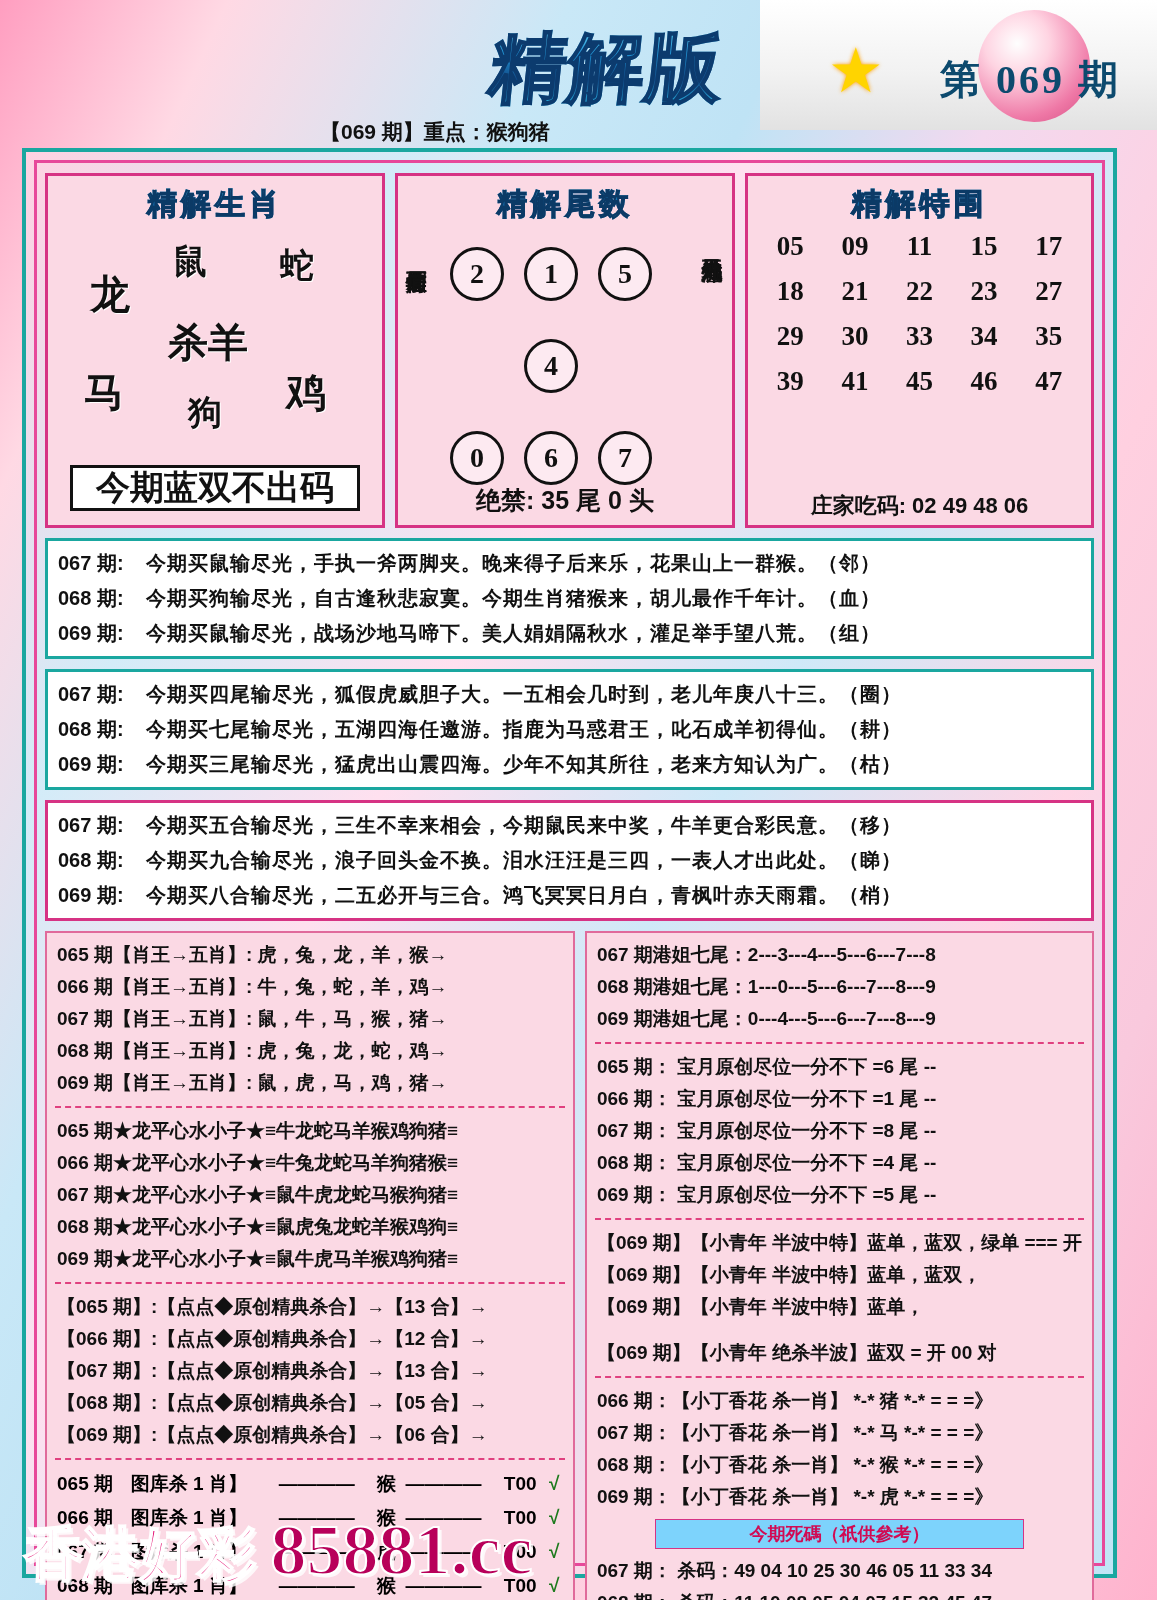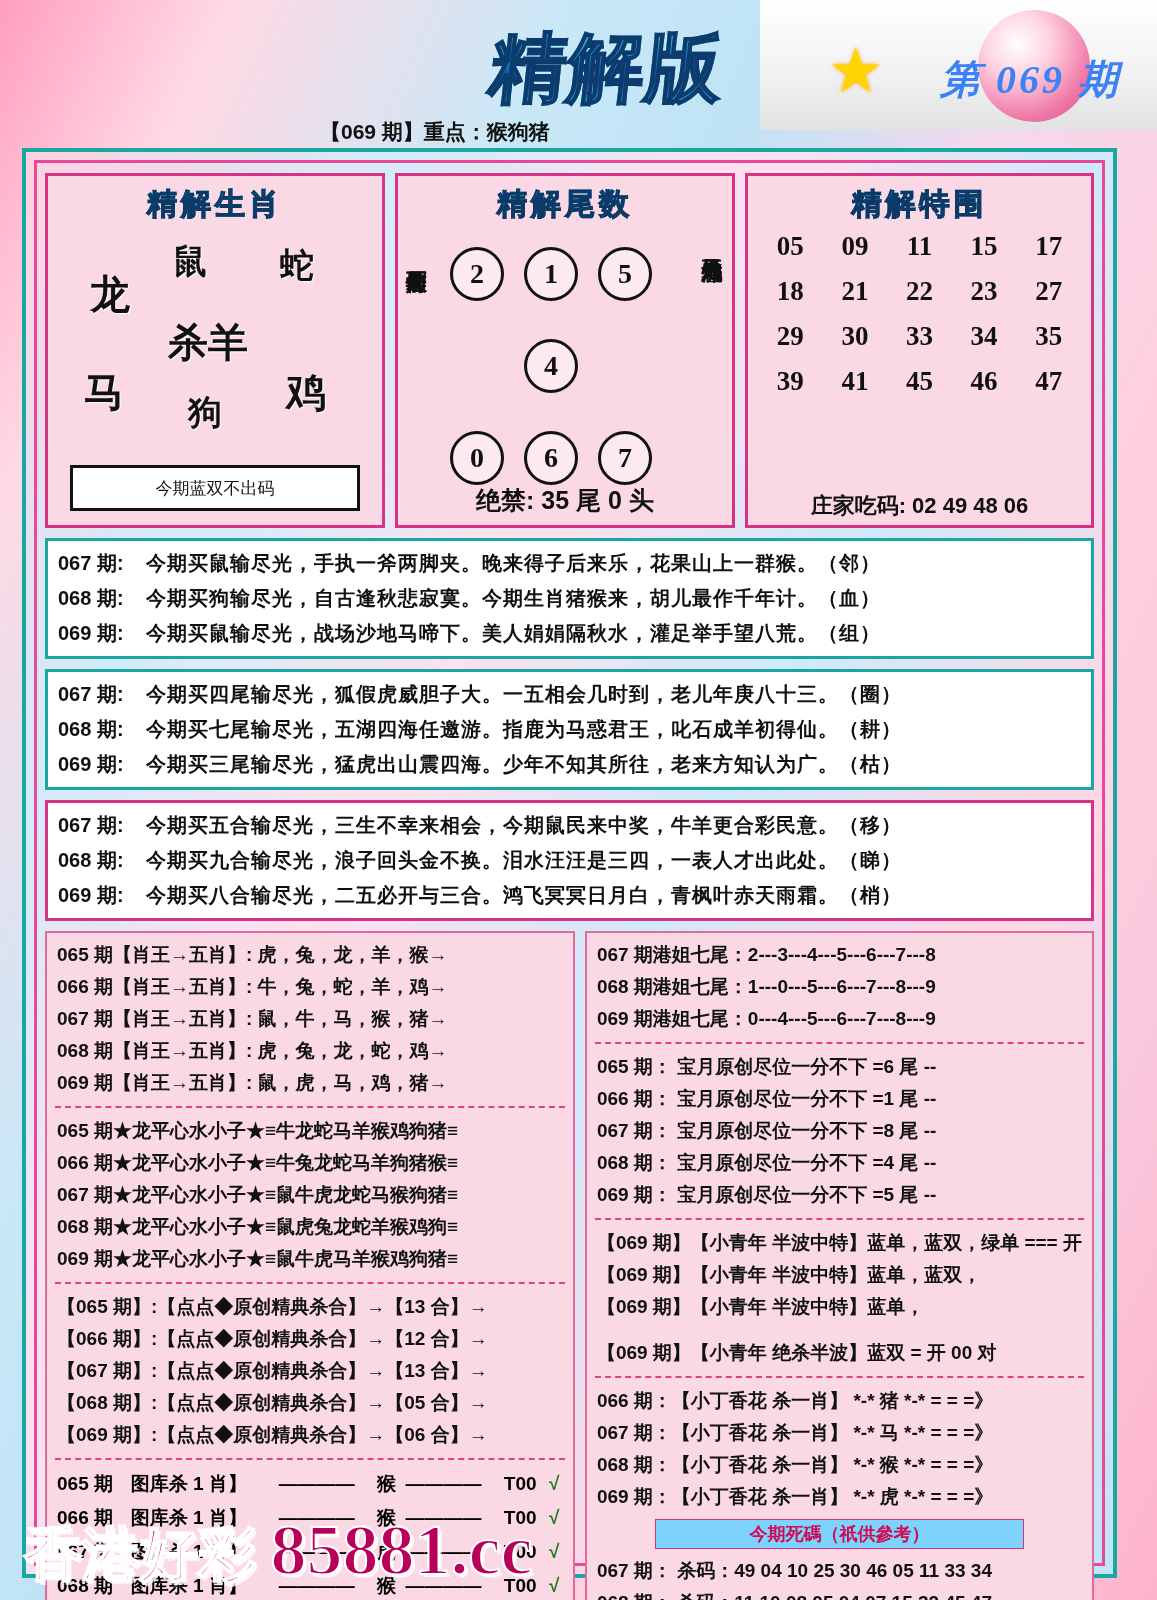--- a/index.html
+++ b/index.html
@@ -27,24 +27,23 @@
     -webkit-text-stroke:2px #0c3b6e;
     letter-spacing:2px;
     transform: skewX(-6deg);
   }
   .hdr-star {
     position:absolute; left:828px; top:34px; font-size:62px; color:#ffd400;
     text-shadow:0 0 4px #ff9d00;
   }
   .hdr-issue {
     position:absolute; left:940px; top:52px;
-    font-size:40px; font-weight:bold; color:#3b82f6;
+    font-size:40px; font-weight:bold; color:#0c4a6e;
     letter-spacing:3px;
     font-family:"Liberation Serif", serif;
-    font-style:italic;
   }
   .hdr-ball {
     position:absolute; left:978px; top:10px; width:112px; height:112px;
     border-radius:50%;
     background:radial-gradient(circle at 35% 30%, #ffffff 0%, #ffd1e0 30%, #ef6ea0 70%, #d13f78 100%);
     opacity:.92;
   }
   .hdr-ball:after{
     content:""; position:absolute; left:26px; top:26px; width:60px; height:60px;
     border-radius:50%;
@@ -94,21 +93,21 @@
     position:absolute; font-size:40px; font-weight:bold;
     font-family:"Liberation Serif", serif;
     color:#111;
     text-shadow:1px 1px 0 #fff;
   }
   .zchar.small { font-size:34px; }
   .p1-note {
     position:absolute; left:22px; bottom:14px; width:290px; height:46px;
     border:3px solid #111; background:#fff;
     display:flex; align-items:center; justify-content:center;
-    font-size:17px; font-weight:normal; color:#111;
+    font-size:34px; font-weight:bold; color:#111;
   }
 
   
   .p2 { width:340px; }
   .p2-body { position:relative; height:300px; }
   .vtext {
     position:absolute; writing-mode:vertical-rl; text-orientation:upright;
     font-size:21px; font-weight:bold; color:#111; line-height:1.15;
   }
   .circ {

